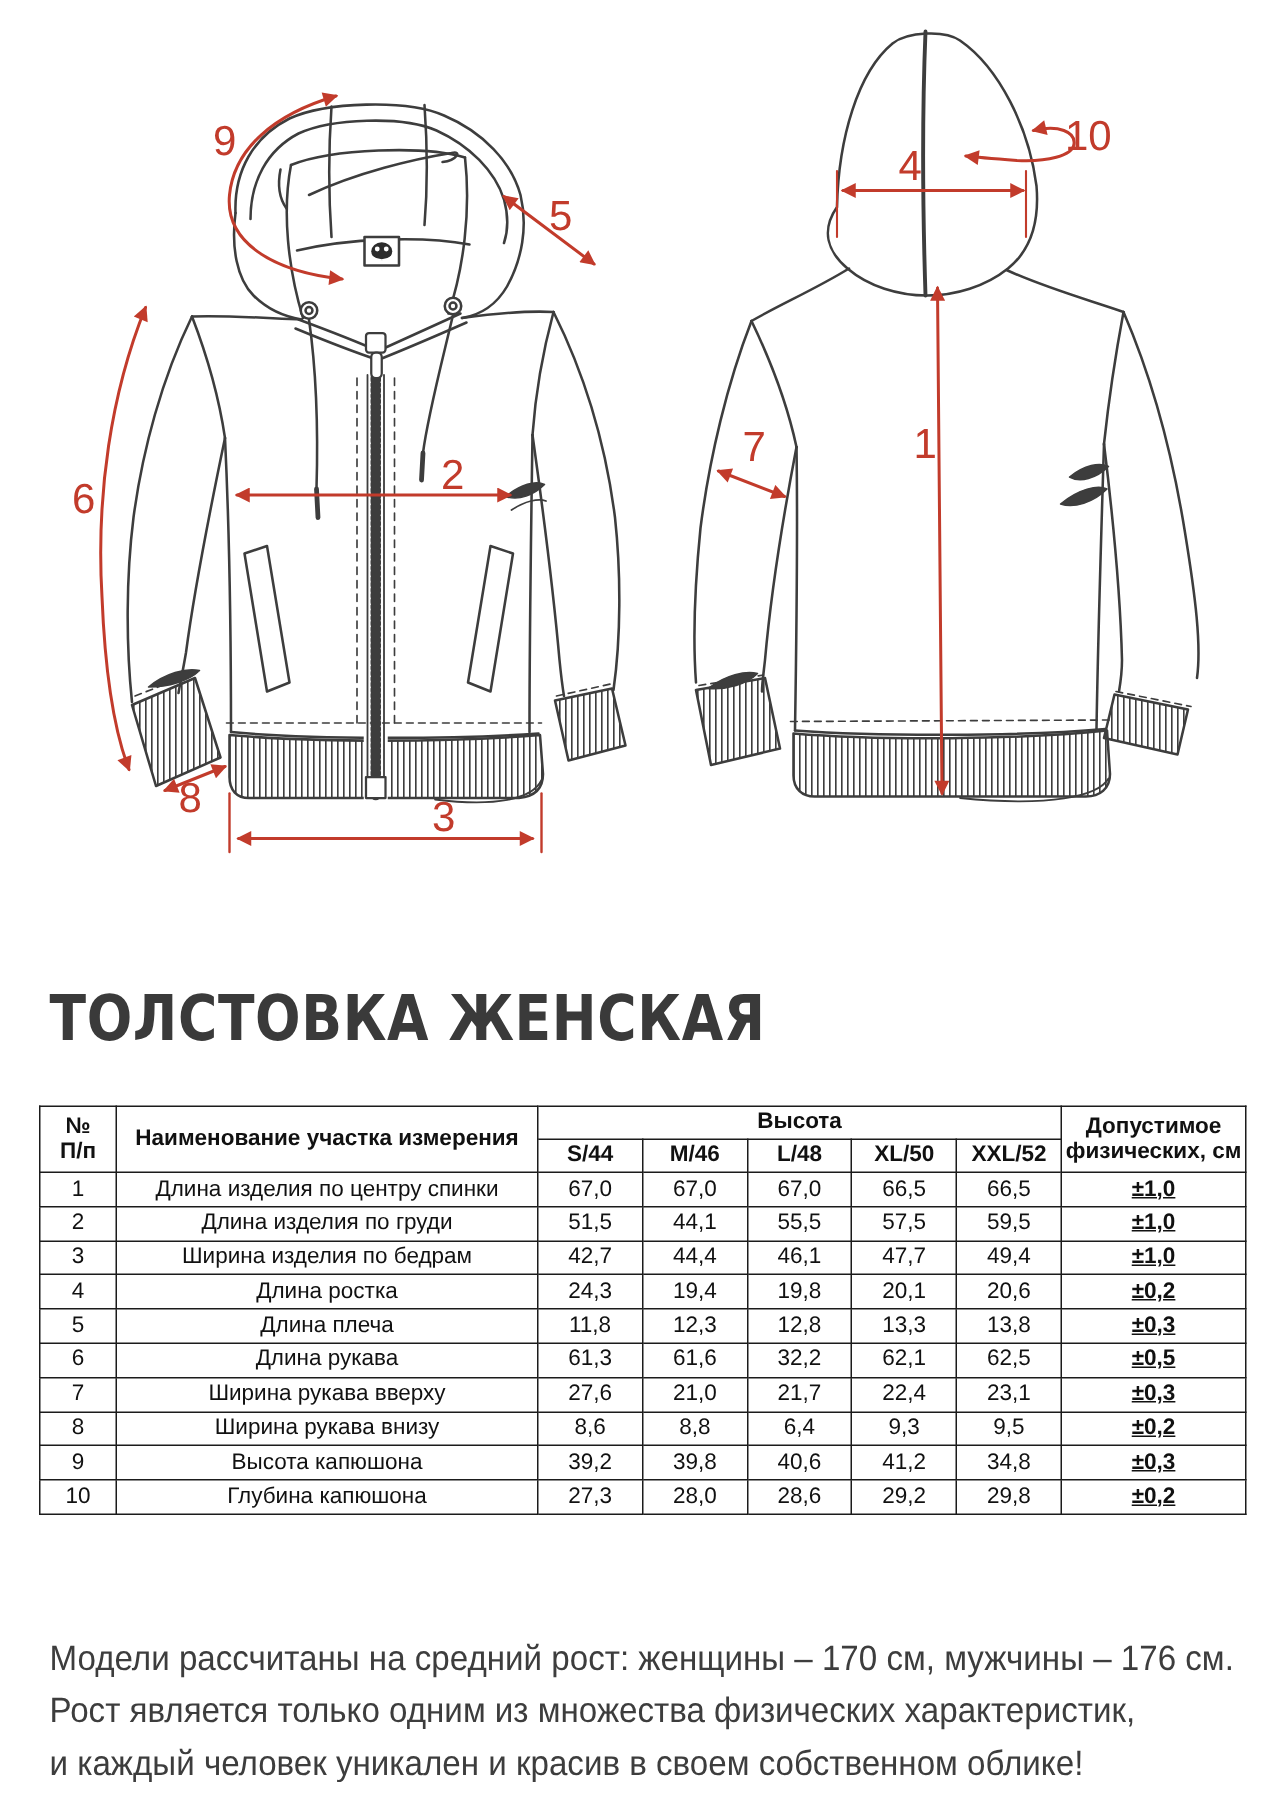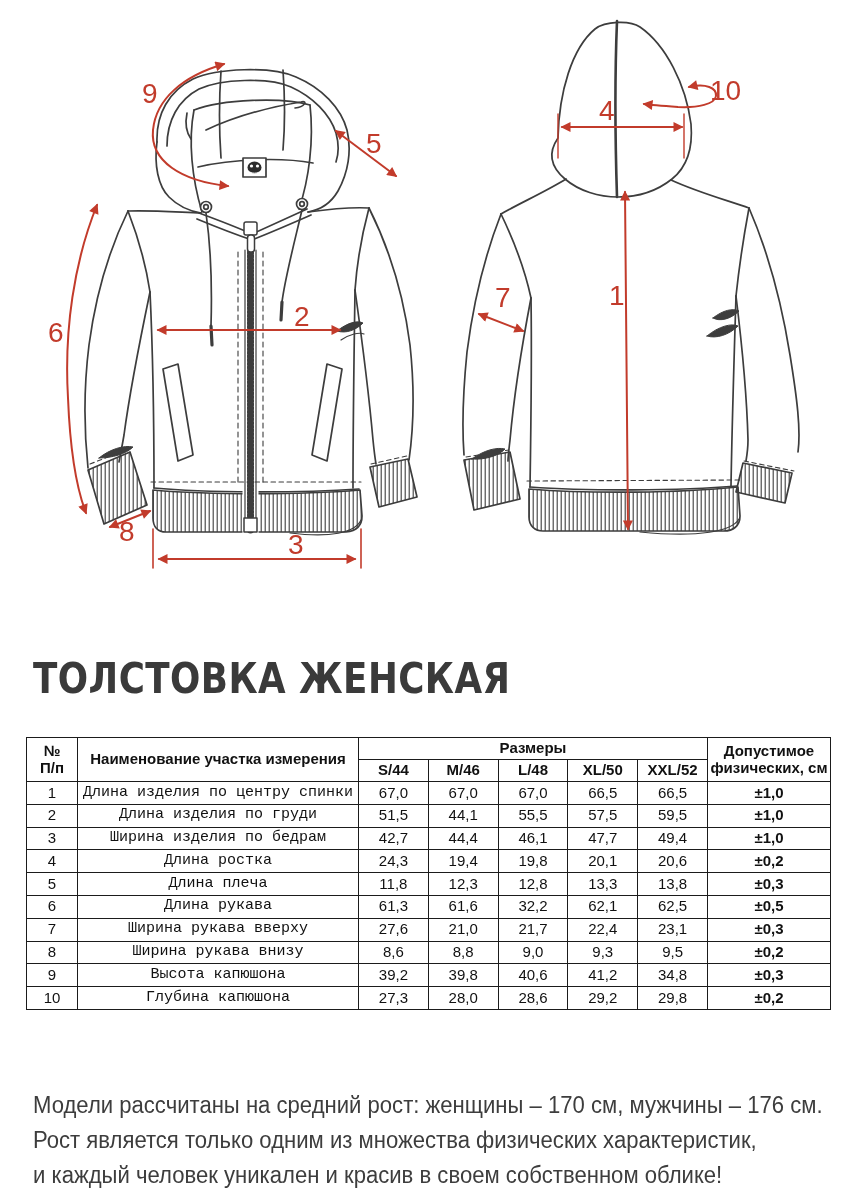--- a/index.html
+++ b/index.html
@@ -17,22 +17,22 @@
   table.spec{
     position:absolute;left:26px;top:737px;width:804px;
     border-collapse:collapse;table-layout:fixed;
   }
   table.spec th,table.spec td{
     border:1.7px solid #1b1b1b;padding:0;text-align:center;vertical-align:middle;
     font-size:15px;line-height:1.12;color:#111;
   }
   table.spec th{font-weight:bold;height:21px;}
   table.spec td{height:21.8px;}
-  td.name{text-align:left;padding-left:7px;font-family:Liberation Mono, monospace;}
-  td.tol{font-weight:bold;font-size:15.5px;}
+  td.name{text-align:left;padding-left:7px;}
+  td.tol{font-weight:bold;font-size:15.5px;text-decoration:underline;}
   .col-num{width:51px;}.col-name{width:281px;}
   .col-s{width:69.8px;}.col-tol{width:123px;}
   .footer{
     position:absolute;left:33px;top:1088px;font-size:23.5px;color:#3d3d3d;
     line-height:35px;white-space:nowrap;
     transform:scaleX(.94);transform-origin:left top;
   }
 </style>
 </head>
 <body>
@@ -202,21 +202,21 @@
         <col class="col-s">
       <col class="col-tol">
     </colgroup>
     <thead>
       <tr>
         <th rowspan="2">
           <div>№</div>
           <div>П/п</div>
         </th>
         <th rowspan="2">Наименование участка измерения</th>
-        <th colspan="5">Размеры</th>
+        <th colspan="5">Высота</th>
         <th rowspan="2">
           <div>Допустимое</div>
           <div>физических, см</div>
         </th>
       </tr>
       <tr>
         <th>S/44</th>
         <th>M/46</th>
         <th>L/48</th>
         <th>XL/50</th>
@@ -292,21 +292,21 @@
         <td>21,7</td>
         <td>22,4</td>
         <td>23,1</td>
         <td class="tol">±0,3</td>
       </tr>
       <tr>
         <td>8</td>
         <td class="name">Ширина рукава внизу</td>
         <td>8,6</td>
         <td>8,8</td>
-        <td>9,0</td>
+        <td>6,4</td>
         <td>9,3</td>
         <td>9,5</td>
         <td class="tol">±0,2</td>
       </tr>
       <tr>
         <td>9</td>
         <td class="name">Высота капюшона</td>
         <td>39,2</td>
         <td>39,8</td>
         <td>40,6</td>

